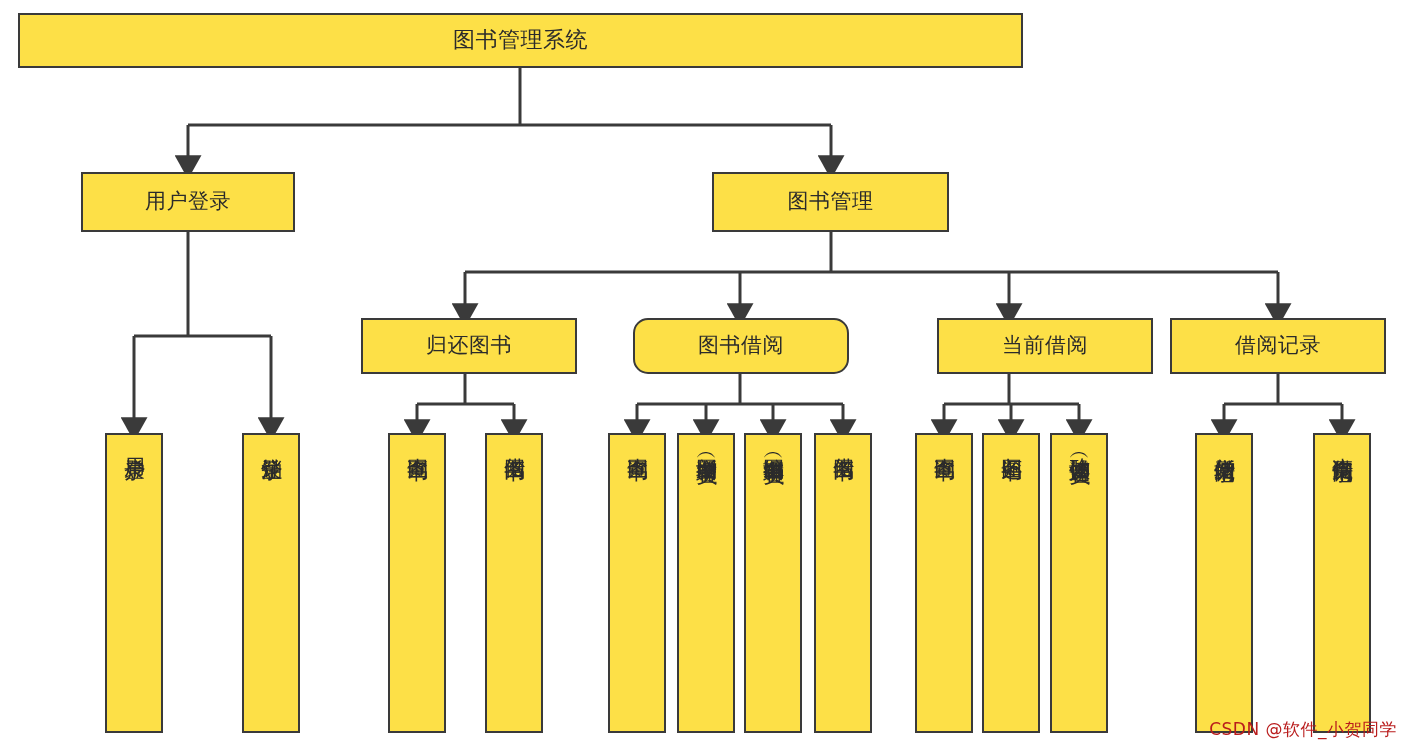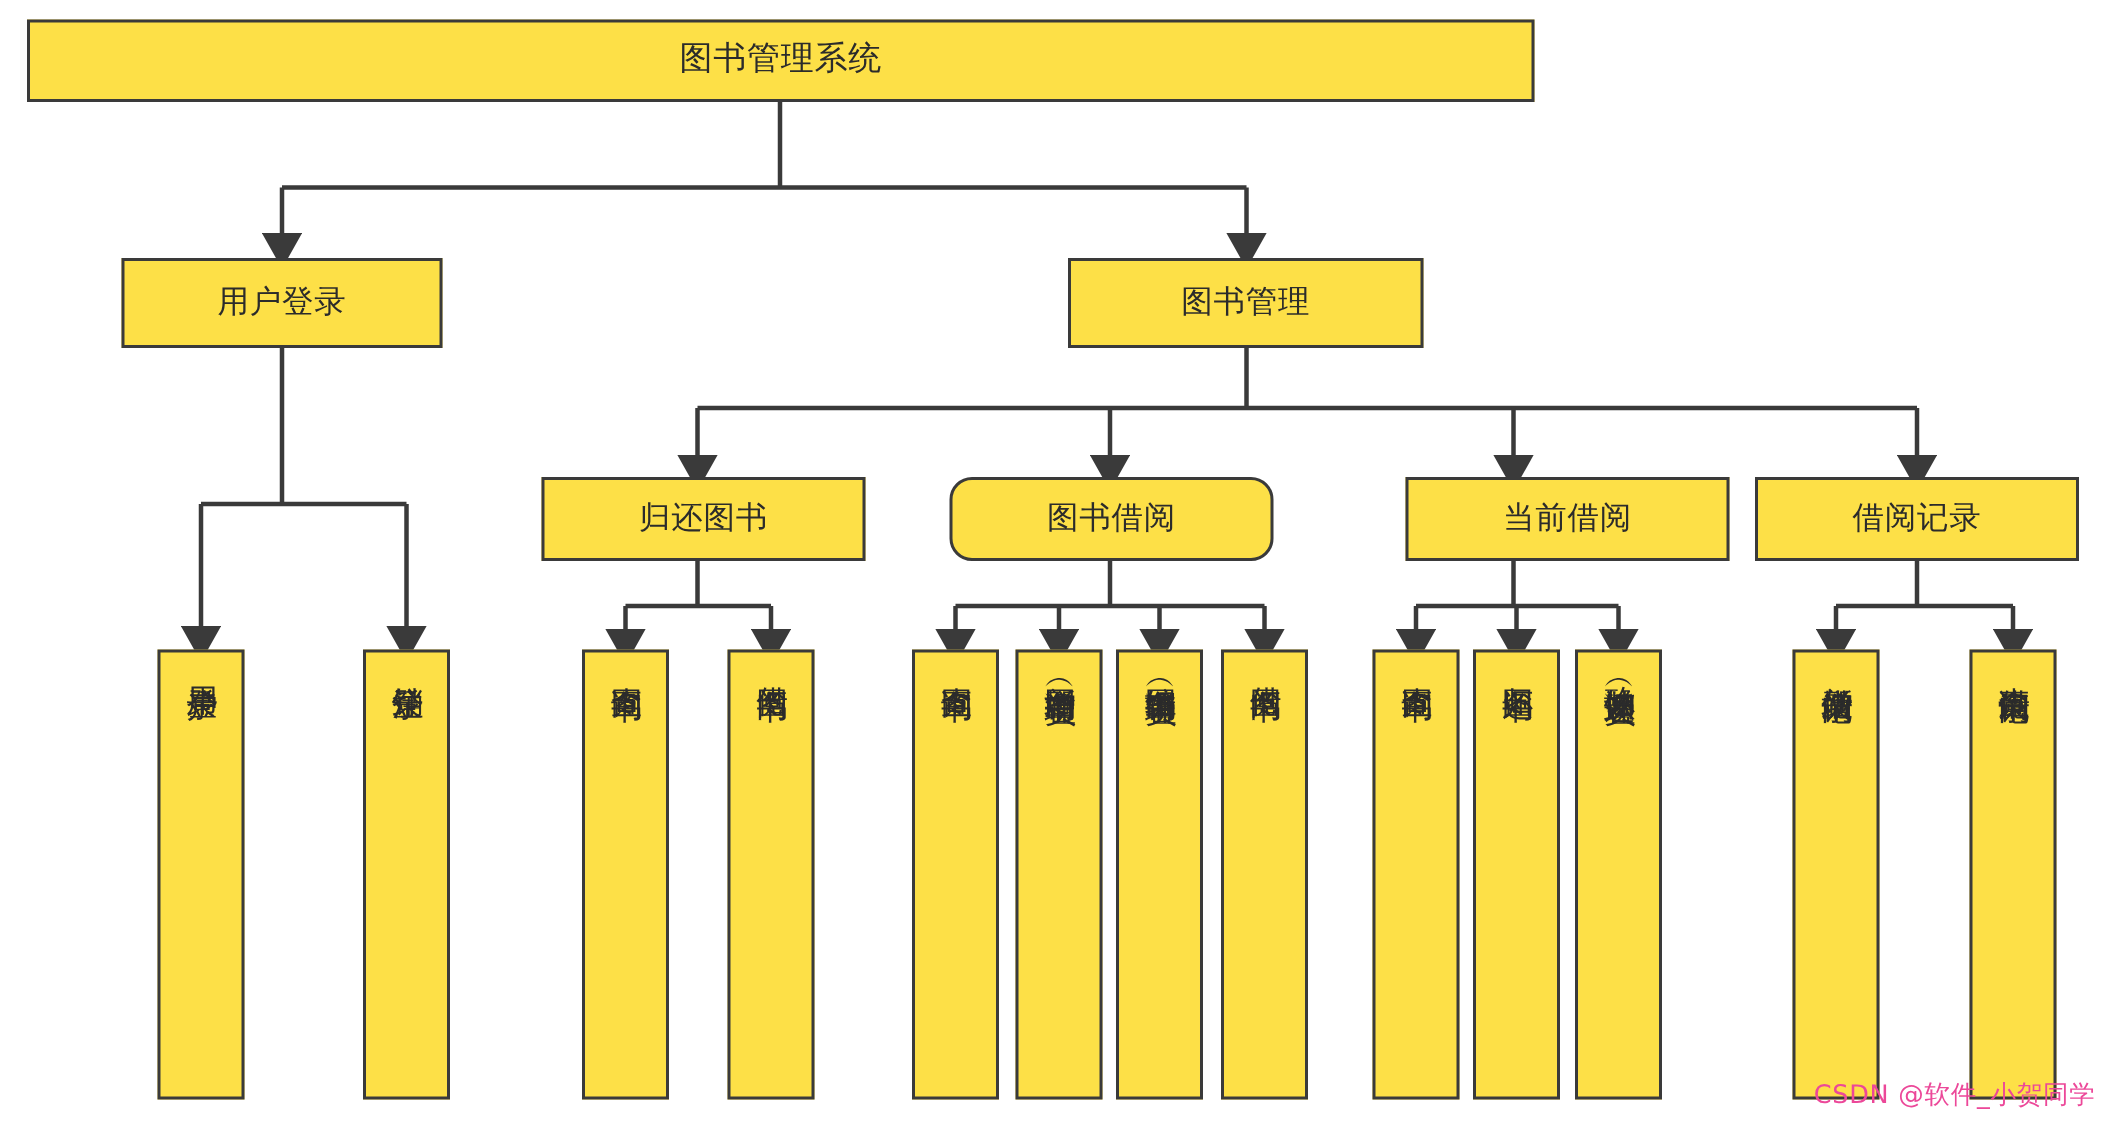--- a/index.html
+++ b/index.html
@@ -56,21 +56,21 @@
     letter-spacing: 1px;
     color: #2b2b2b;
     text-align: start;
     white-space: nowrap;
   }
   .watermark {
     position: absolute;
     right: 8px;
     bottom: 6px;
     font-size: 17px;
-    color: #ec4899;
+    color: #b91c1c;
     white-space: nowrap;
     letter-spacing: 0.5px;
   }
 </style>
 </head>
 <body>
 
 <div id="canvas">
 
   <svg id="wires" viewBox="0 0 1405 747">

